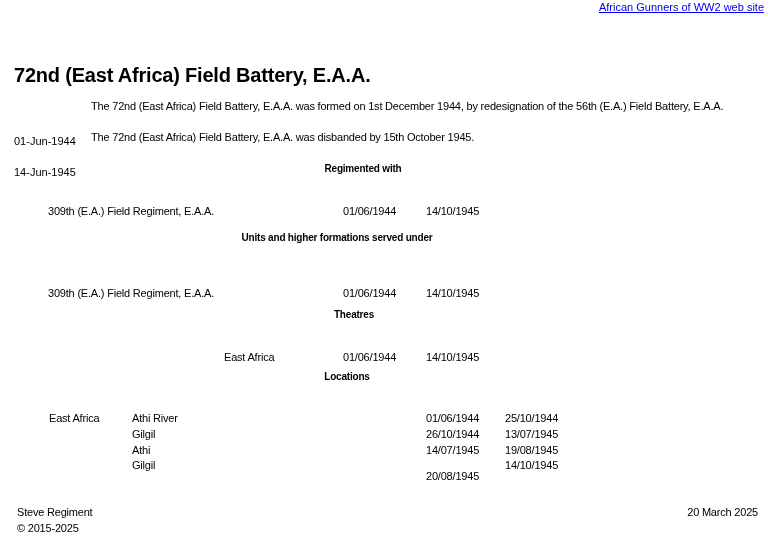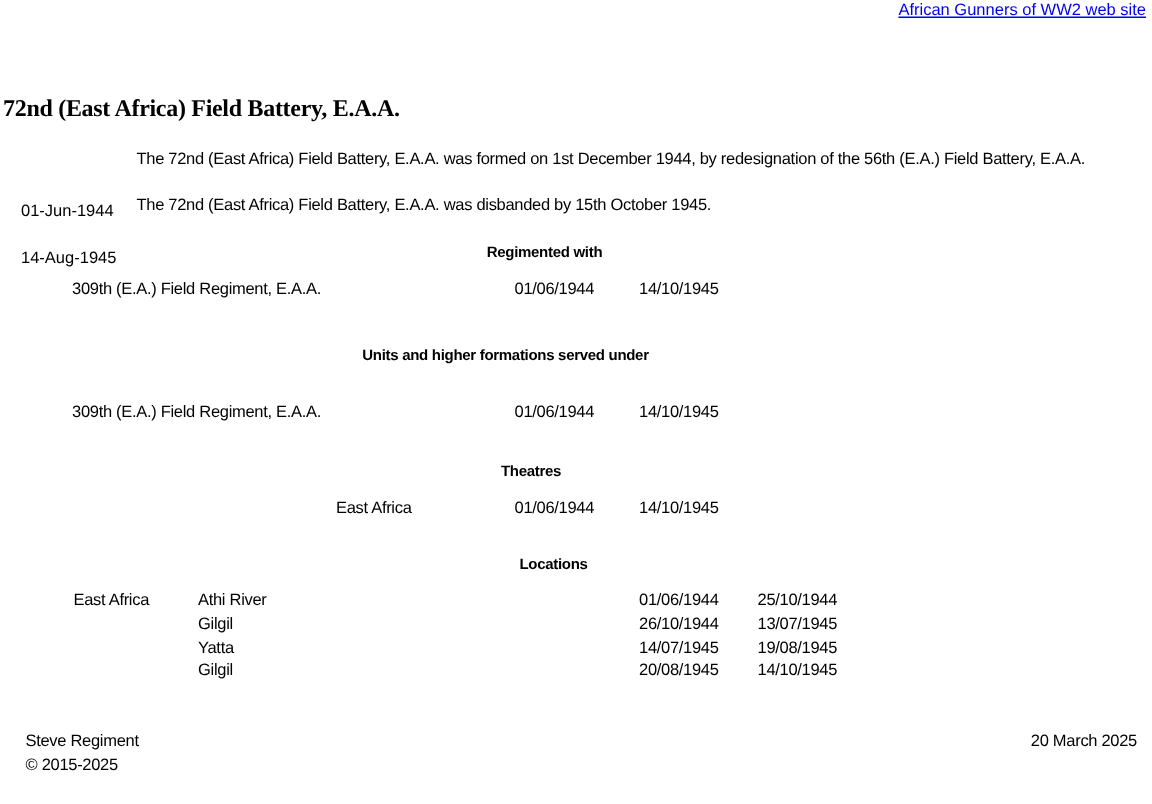--- a/index.html
+++ b/index.html
@@ -3,67 +3,67 @@
 <meta charset="utf-8">
 <style>
   html, body { margin: 0; padding: 0; background: #ffffff; }
   body {
     width: 768px; height: 536px; position: relative; overflow: hidden;
     font-family: "Liberation Sans", sans-serif; color: #000;
     font-size: 11px;
   }
   .abs { position: absolute; white-space: nowrap; }
   .site-link { top: 1px; right: 4px; color: #0000ee; text-decoration: underline; font-size: 11px; cursor: pointer; }
-  .title { left: 2px; top: 64px; font-size: 16px; font-weight: bold; letter-spacing: -0.2px; font-family: Liberation Serif, serif; }
+  .title { left: 14px; top: 64px; font-size: 20px; font-weight: bold; letter-spacing: -0.2px; }
   .ev-date { left: 14px; font-size: 11px; margin-top: 35px; }
   .ev-text { left: 91px; font-size: 11px; letter-spacing: -0.2px; }
   .sec-head { font-weight: bold; font-size: 10px; transform: translateX(-50%); letter-spacing: -0.2px; }
-  .cell { font-size: 11px; letter-spacing: -0.2px; }
+  .cell { font-size: 11px; letter-spacing: -0.2px; margin-top: 18px; }
 </style>
 </head>
 <body>
 
 <a class="abs site-link">African Gunners of WW2 web site</a>
 
 <div class="abs title">72nd (East Africa) Field Battery, E.A.A.</div>
 
 <div class="abs ev-date" style="top:100px">01-Jun-1944</div>
 <div class="abs ev-text" style="top:100px">The 72nd (East Africa) Field Battery, E.A.A. was formed on 1st December 1944, by redesignation of the 56th (E.A.) Field Battery, E.A.A.</div>
-<div class="abs ev-date" style="top:131px">14-Aug-1945</div>
+<div class="abs ev-date" style="top:131px">14-Jun-1945</div>
 <div class="abs ev-text" style="top:131px">The 72nd (East Africa) Field Battery, E.A.A. was disbanded by 15th October 1945.</div>
 
 <div class="abs sec-head" style="left:363px; top:163px">Regimented with</div>
 <div class="abs cell" style="left:48px; top:187px">309th (E.A.) Field Regiment, E.A.A.</div>
 <div class="abs cell" style="left:343px; top:187px">01/06/1944</div>
 <div class="abs cell" style="left:426px; top:187px">14/10/1945</div>
 
 <div class="abs sec-head" style="left:337px; top:232px">Units and higher formations served under</div>
 <div class="abs cell" style="left:48px; top:269px">309th (E.A.) Field Regiment, E.A.A.</div>
 <div class="abs cell" style="left:343px; top:269px">01/06/1944</div>
 <div class="abs cell" style="left:426px; top:269px">14/10/1945</div>
 
 <div class="abs sec-head" style="left:354px; top:309px">Theatres</div>
 <div class="abs cell" style="left:224px; top:333px">East Africa</div>
 <div class="abs cell" style="left:343px; top:333px">01/06/1944</div>
 <div class="abs cell" style="left:426px; top:333px">14/10/1945</div>
 
-<div class="abs sec-head" style="left:369px; top:371px">Locations</div>
+<div class="abs sec-head" style="left:347px; top:371px">Locations</div>
 
 <div class="abs cell" style="left:49px; top:394px">East Africa</div>
 <div class="abs cell" style="left:132px; top:394px">Athi River</div>
 <div class="abs cell" style="left:426px; top:394px">01/06/1944</div>
 <div class="abs cell" style="left:505px; top:394px">25/10/1944</div>
 
 <div class="abs cell" style="left:132px; top:410px">Gilgil</div>
 <div class="abs cell" style="left:426px; top:410px">26/10/1944</div>
 <div class="abs cell" style="left:505px; top:410px">13/07/1945</div>
 
-<div class="abs cell" style="left:132px; top:426px">Yatta</div>
+<div class="abs cell" style="left:132px; top:426px">Athi</div>
 <div class="abs cell" style="left:426px; top:426px">14/07/1945</div>
 <div class="abs cell" style="left:505px; top:426px">19/08/1945</div>
 
 <div class="abs cell" style="left:132px; top:441px">Gilgil</div>
-<div class="abs cell" style="left:426px; top:441px">20/08/1945</div>
+<div class="abs cell" style="left:426px; top:452px">20/08/1945</div>
 <div class="abs cell" style="left:505px; top:441px">14/10/1945</div>
 
 <div class="abs cell" style="left:17px; top:488px">Steve Regiment</div>
 <div class="abs cell" style="left:17px; top:504px">© 2015-2025</div>
 <div class="abs cell" style="right:10px; top:488px">20 March 2025</div>
 
 </body></html>

